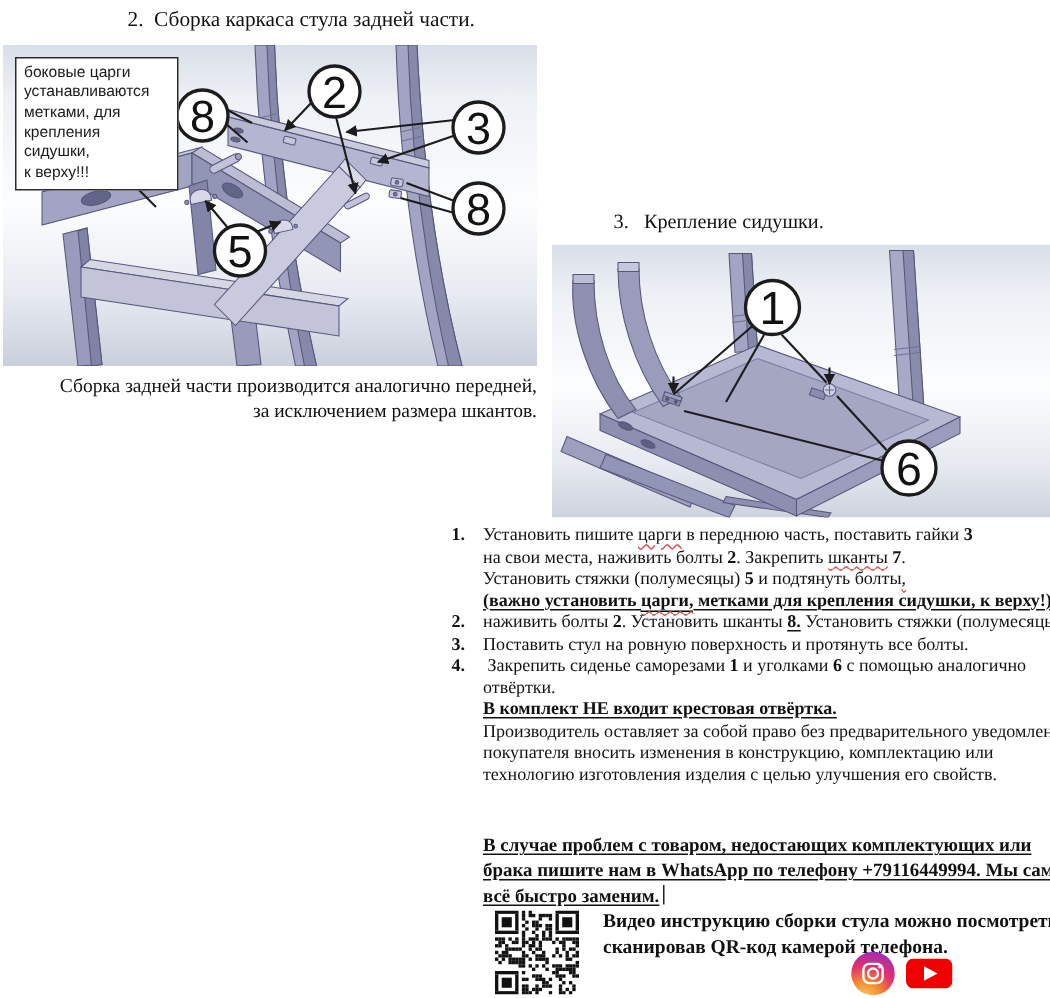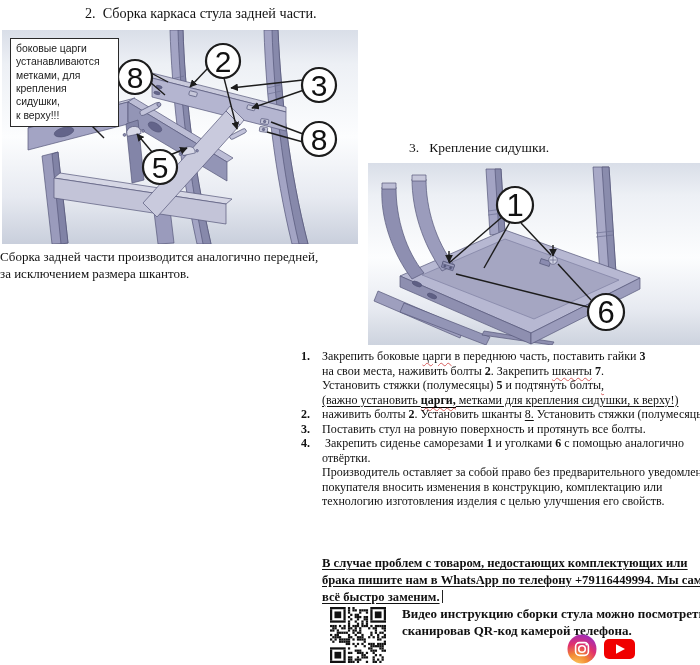--- a/index.html
+++ b/index.html
@@ -6,29 +6,29 @@
   #page{position:relative;width:700px;height:665px;background:#ffffff;overflow:hidden;
         font-family:"Liberation Serif","DejaVu Serif",serif;color:#111;}
   .abs{position:absolute;}
   
   .h-title{font-size:14.2px;font-weight:400;white-space:pre;}
   
   .note-box{width:86px;background:#fff;border:1.3px solid #2a2a2a;padding:3px 16px 4px 5px;
             font-family:"Liberation Sans","DejaVu Sans",sans-serif;font-size:10.4px;line-height:1.28;
             white-space:pre-line;color:#1a1a1a;}
   
-  .caption{width:358px;text-align:left;font-size:13px;line-height:16.8px;}
+  .caption{width:358px;text-align:right;font-size:13px;line-height:16.8px;}
   .caption .ln{white-space:pre;}
   
   .steps{width:398px;font-size:12px;line-height:14.5px;}
   .step{position:relative;padding-left:21px;}
   .step .num{position:absolute;left:0;top:0;font-weight:700;}
   .ln{white-space:pre;}
   .seg-b{font-weight:700;}
-  .seg-bu{font-weight:400;text-decoration-line:underline;text-decoration-thickness:1px;text-underline-offset:2px;}
+  .seg-bu{font-weight:700;text-decoration-line:underline;text-decoration-thickness:1px;text-underline-offset:2px;}
   .seg-sq{text-decoration-line:underline;text-decoration-style:wavy;text-decoration-color:#d65c5c;
           text-decoration-thickness:1px;text-underline-offset:2px;}
   .seg-busq{font-weight:700;border-bottom:1.2px solid #000;
             text-decoration-line:underline;text-decoration-style:wavy;text-decoration-color:#d65c5c;
             text-decoration-thickness:1px;text-underline-offset:3px;}
   
   .contact{font-size:12.6px;line-height:17px;}
   .contact .ln{font-weight:700;text-decoration-line:underline;text-decoration-thickness:1px;
                text-underline-offset:2px;white-space:pre;}
   .cursor{display:inline-block;width:1.2px;height:13px;background:#222;margin-left:2px;vertical-align:-2px;}
@@ -248,37 +248,38 @@
       <g>
         <circle cx="238" cy="149" r="18" fill="#fff" stroke="#1c1c1c" stroke-width="2.2"></circle>
         <text class="callout-num" x="238" y="160" font-size="31" text-anchor="middle">6</text>
         </g>
     </g>
   </svg>
 
   <div class="abs steps" style="left:301px;top:349px;">
     <div class="step">
       <span class="num">1.</span>
-      <div class="ln"><span>Закрепить боковые </span><span class="seg-sq">царги</span><span> в переднюю часть, поставить гайки </span><span class="seg-b">3</span></div>
+      <div class="ln"><span>Установить пишите </span><span class="seg-sq">царги</span><span> в переднюю часть, поставить гайки </span><span class="seg-b">3</span></div>
       <div class="ln"><span>на свои места, наживить болты </span><span class="seg-b">2</span><span>. Закрепить </span><span class="seg-sq">шканты</span><span> </span><span class="seg-b">7</span><span>.</span></div>
       <div class="ln"><span>Установить стяжки (полумесяцы) </span><span class="seg-b">5</span><span> и подтянуть болты</span><span class="seg-sq">,</span></div>
       <div class="ln"><span class="seg-bu">(важно установить </span><span class="seg-busq">царги,</span><span class="seg-bu"> метками для крепления сидушки, к верху!)</span></div>
     </div>
     <div class="step">
       <span class="num">2.</span>
       <div class="ln"><span>наживить болты </span><span class="seg-b">2</span><span>. Установить шканты </span><span class="seg-bu">8.</span><span> Установить стяжки (полумесяцы)</span></div>
     </div>
     <div class="step">
       <span class="num">3.</span>
       <div class="ln"><span>Поставить стул на ровную поверхность и протянуть все болты.</span></div>
     </div>
     <div class="step">
       <span class="num">4.</span>
       <div class="ln"><span>&nbsp;Закрепить сиденье саморезами </span><span class="seg-b">1</span><span> и уголками </span><span class="seg-b">6</span><span> с помощью аналогично</span></div>
       <div class="ln"><span>отвёртки.</span></div>
+      <div class="ln"><span class="seg-bu">В комплект НЕ входит крестовая отвёртка.</span></div>
       <div class="ln"><span>Производитель оставляет за собой право без предварительного уведомления</span></div>
       <div class="ln"><span>покупателя вносить изменения в конструкцию, комплектацию или</span></div>
       <div class="ln"><span>технологию изготовления изделия с целью улучшения его свойств.</span></div>
     </div>
   </div>
 
   <div class="abs contact" style="left:322px;top:555px;">
     <div class="ln">В случае проблем с товаром, недостающих комплектующих или</div>
     <div class="ln">брака пишите нам в WhatsApp по телефону +79116449994. Мы сами</div>
     <div><span class="ln">всё быстро заменим.</span><span class="cursor"></span></div>

